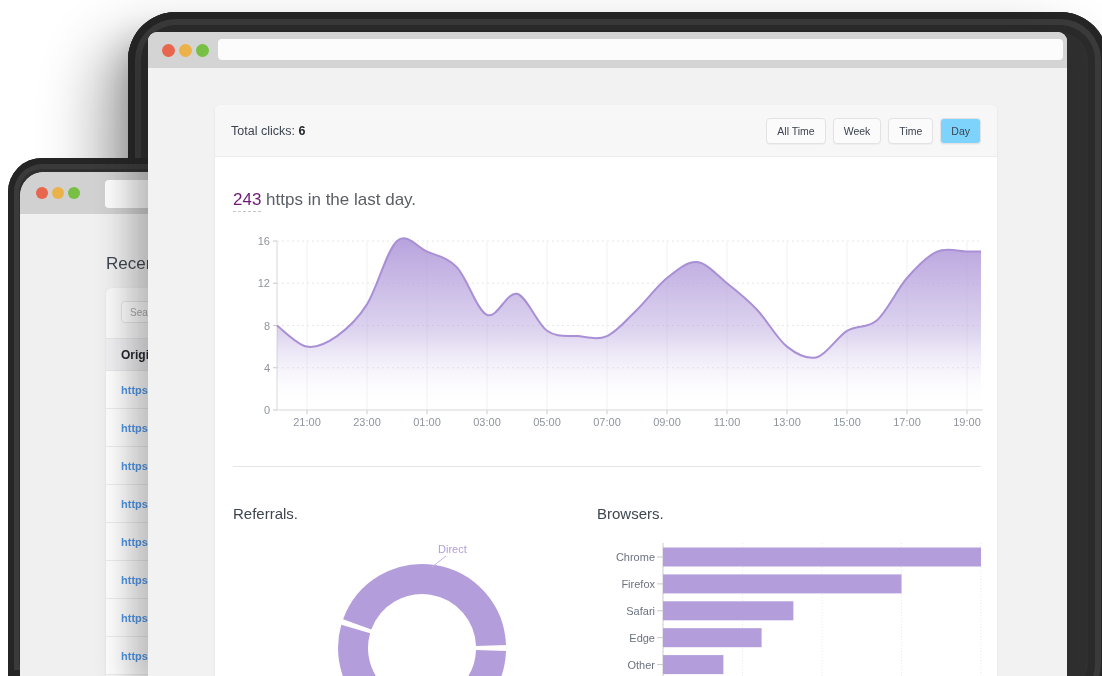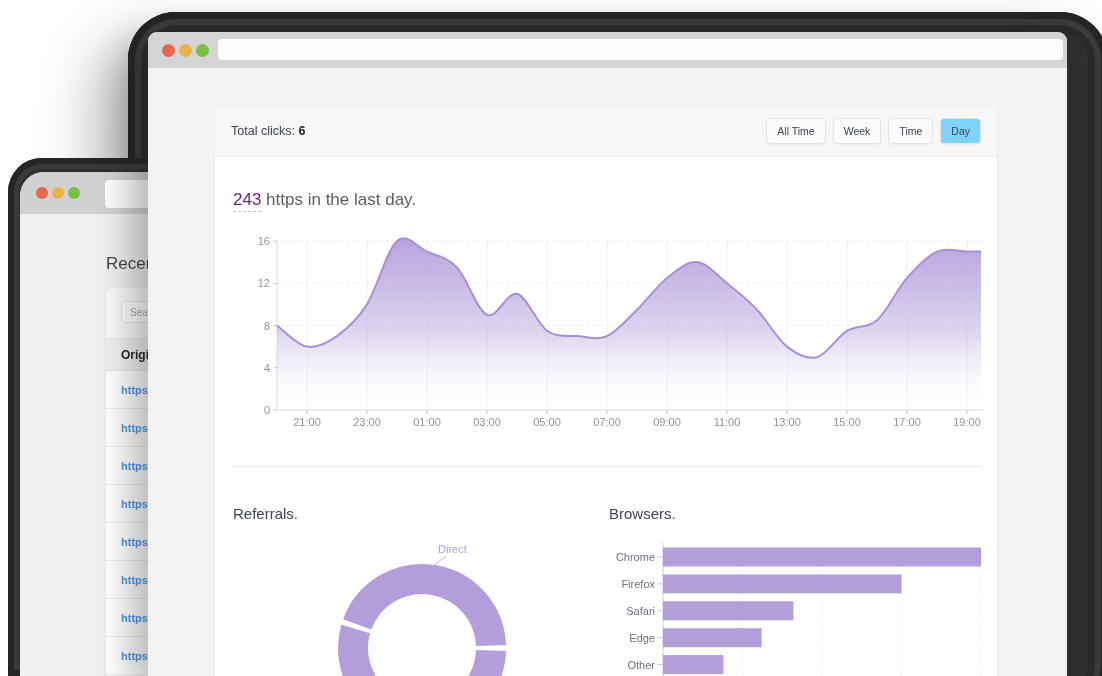--- a/index.html
+++ b/index.html
@@ -37,21 +37,21 @@
     box-shadow:0 1px 1px rgba(0,0,0,.04);}
   .range-btn.active{background:#7dd3fc;}
 
   .headline{position:absolute;left:18px;top:85px;font-size:17px;color:#5a5f66;}
   .headline .count{font-weight:normal;color:#701a75;border-bottom:1px dashed #c6c6c9;padding-bottom:2px;}
 
   #area-svg{position:absolute;left:10px;top:125px;}
   .card-divider{position:absolute;left:18px;top:361px;width:748px;height:1px;background:#e5e5e8;}
   .section-title{position:absolute;top:400px;font-size:15px;color:#3e4650;}
   #referrals-title{left:18px;}
-  #browsers-title{left:394px;}
+  #browsers-title{left:382px;}
   #donut-svg{position:absolute;left:110px;top:433px;}
   #bars-svg{position:absolute;left:392px;top:430px;}
 
   svg text{font-family:"Liberation Sans",sans-serif;}
 
   
   .back-frame{position:absolute;left:8px;top:158px;width:155px;height:518px;
     background:#2f2f30;border-radius:34px 0 0 0;
     box-shadow:inset 0 0 0 6px #252526,inset 0 0 0 11px #3a3a3b;z-index:2;}
   .back-content{position:absolute;left:12px;top:14px;right:0;bottom:0;background:#f0f0f1;

